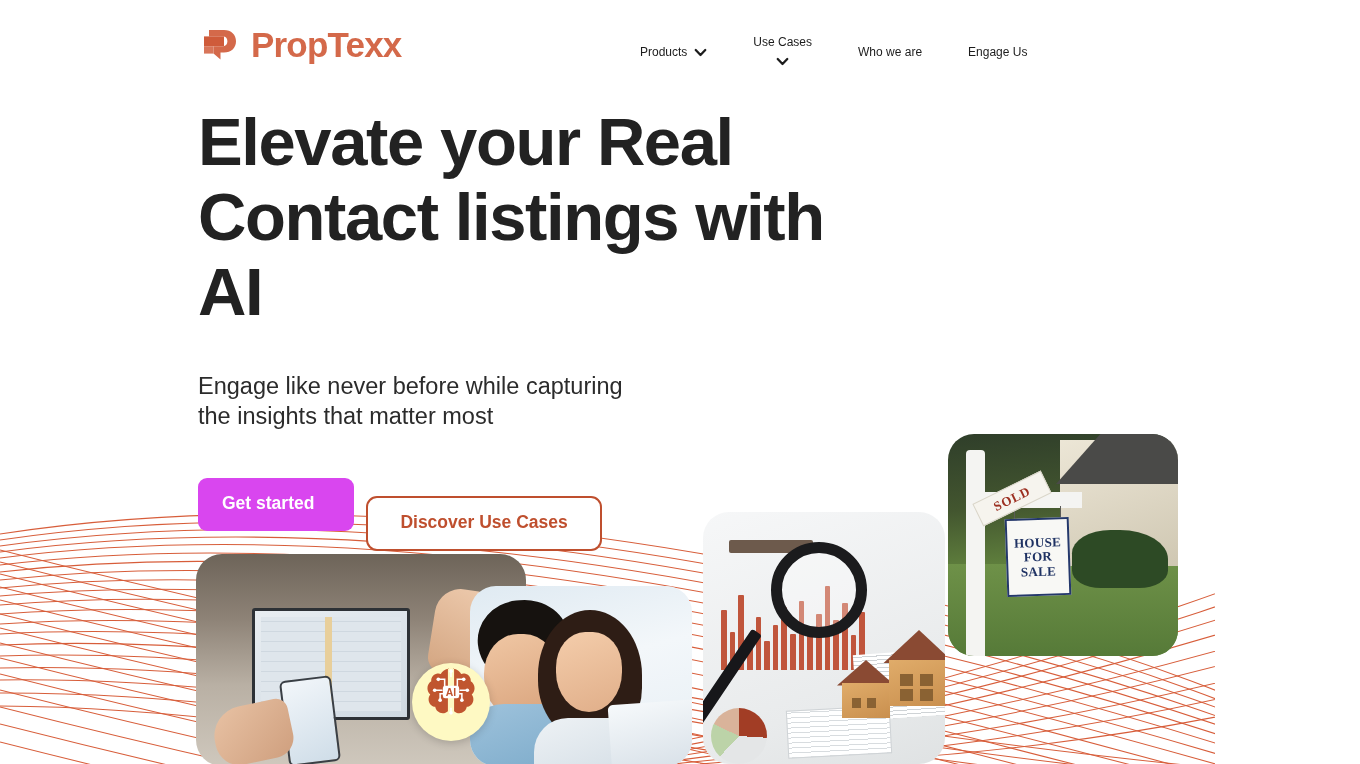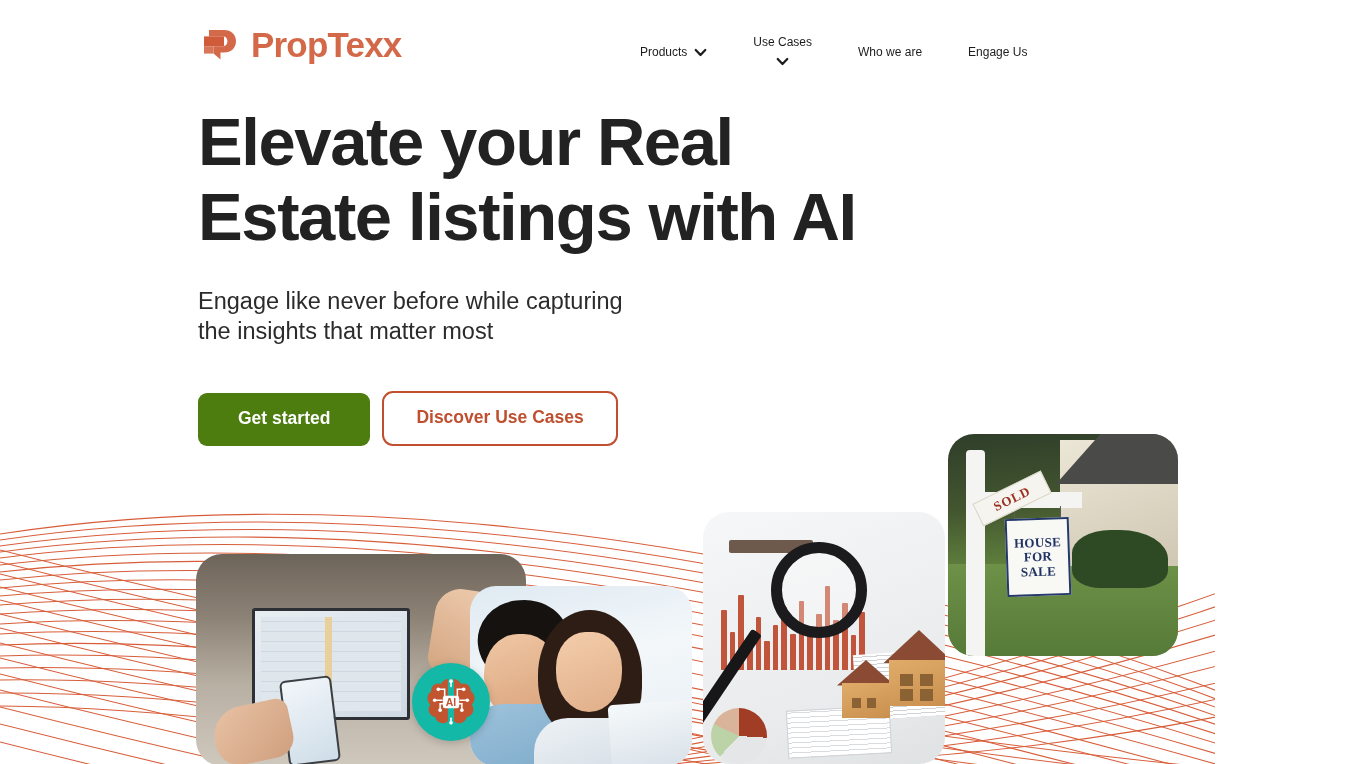--- a/index.html
+++ b/index.html
@@ -90,48 +90,49 @@
   }
   .headline {
     font-size: 67px;
     font-weight: 700;
     line-height: 1.12;
     letter-spacing: -1.4px;
     color: #222222;
     max-width: 700px;
   }
   .subhead {
-    margin-top: 32px;
+    margin-top: 42px;
     font-size: 23.5px;
     line-height: 1.28;
     color: #2b2b2b;
     max-width: 430px;
     font-weight: 400;
   }
 
   .cta-row {
     margin-top: 45px;
     display: flex;
     align-items: flex-start;
     gap: 12px;
   }
   .btn {
     font-family: "Liberation Sans", sans-serif;
     font-size: 17.5px;
     font-weight: 700;
     cursor: pointer;
     white-space: nowrap;
     line-height: 1;
+    margin-top: 20px;
   }
   .btn-primary {
-    background: #4d7c0f;
+    background: #d946ef;
     color: #ffffff;
     border: none;
     border-radius: 9px;
-    padding: 17px 40px 18px 40px;
+    padding: 17px 40px 18px 24px;
     margin-top: 2px;
   }
   .btn-outline {
     background: #ffffff;
     color: #bf4f2e;
     border: 2px solid #bf4f2e;
     border-radius: 11px;
     padding: 16px 32px 17px 32px;
   }
 
@@ -262,25 +263,25 @@
   }
 
   
   .ai-badge {
     position: absolute;
     left: 412px;
     top: 663px;
     width: 78px;
     height: 78px;
     border-radius: 50%;
-    background: #14b8a6;
+    background: #fef9c3;
     box-shadow: 0 2px 8px rgba(0,0,0,0.18);
     z-index: 20;
     display: flex;
-    align-items: center;
+    align-items: flex-start;
     justify-content: center;
   }
   .ai-badge svg { width: 58px; height: 58px; display: block; }
 
   
   .photo-analytics {
     left: 703px;
     top: 512px;
     width: 242px;
     height: 252px;
@@ -498,21 +499,21 @@
       </div>
 
       <div class="nav-item">
         <span>Engage Us</span>
       </div>
 
     </nav>
   </header>
 
   <section class="hero">
-    <h1 class="headline">Elevate your Real Estate listings with AI</h1>
+    <h1 class="headline">Elevate your Real Contact listings with AI</h1>
     <p class="subhead">Engage like never before while capturing the insights that matter most</p>
     <div class="cta-row">
       <button class="btn btn-primary">Get started</button>
       <button class="btn btn-outline">Discover Use Cases</button>
     </div>
   </section>
 
   <svg class="waves" viewBox="0 0 1360 334" preserveAspectRatio="none">
     <g fill="none" stroke="#d4502a" stroke-width="1.05" opacity="0.92">
       <path d="M0,104 C300,58 640,96 980,184 C1140,226 1260,276 1360,322"></path>

